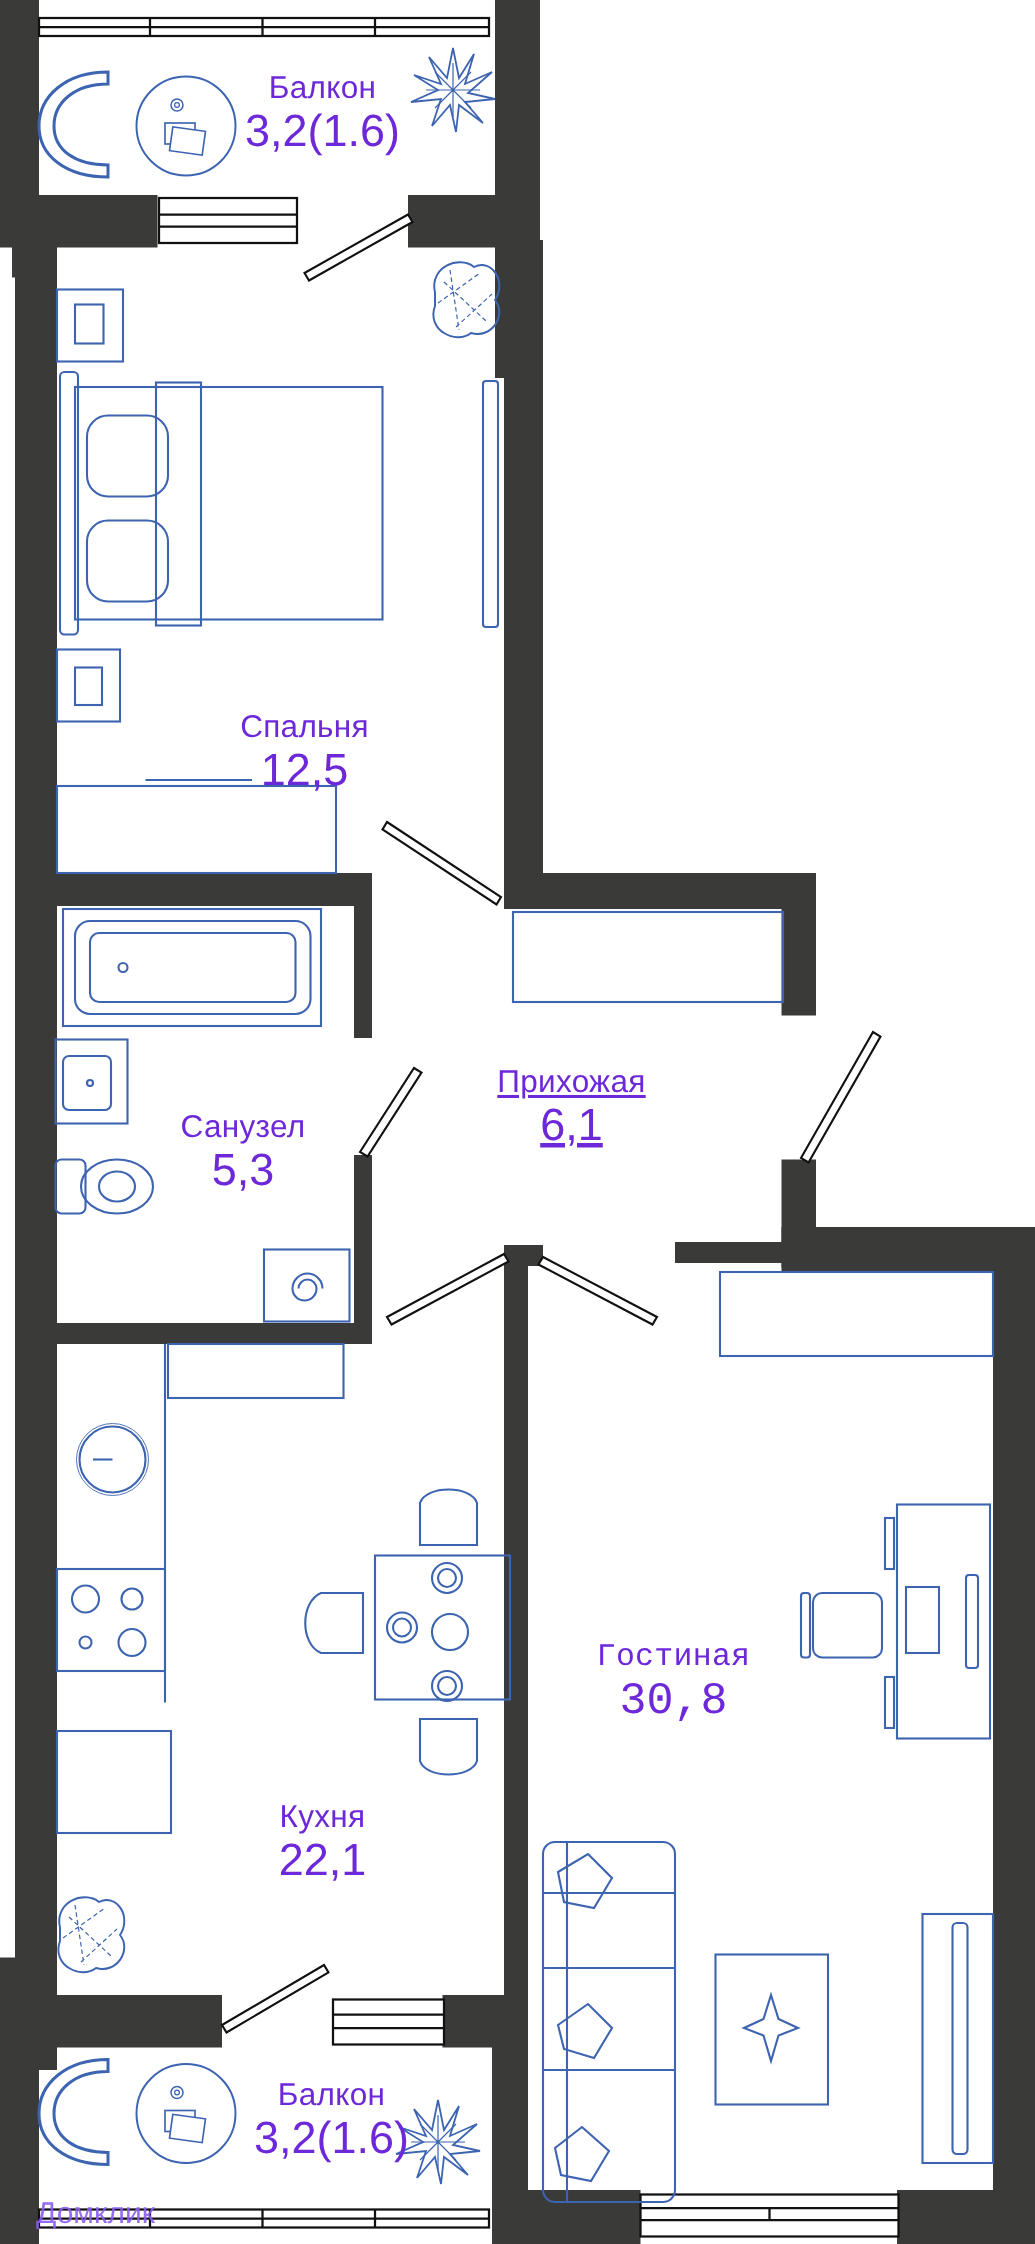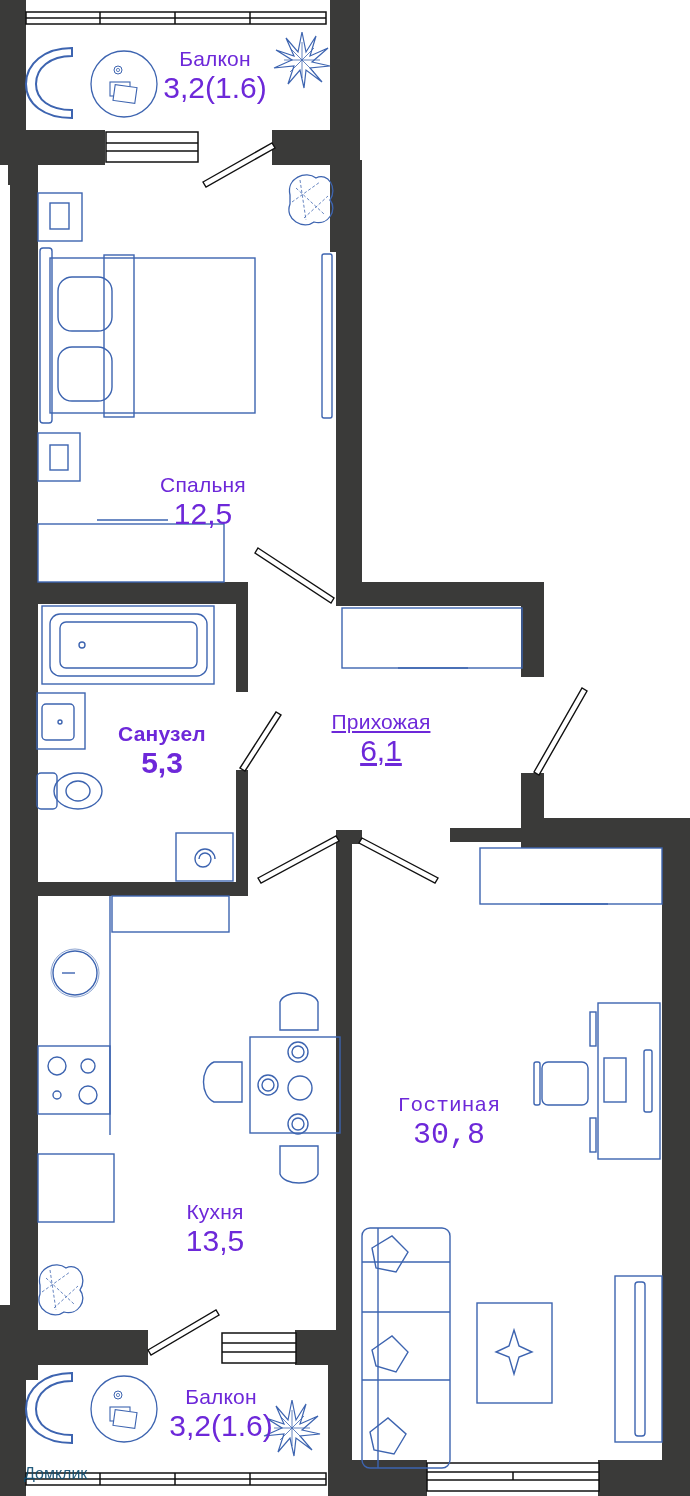--- a/index.html
+++ b/index.html
@@ -1,21 +1,21 @@
 <!DOCTYPE html>
 <html><head>
 <meta charset="utf-8">
 <style>
   html, body { margin: 0; padding: 0; background: #ffffff; }
   body { width: 690px; height: 1496px; position: relative; overflow: hidden; font-family: "Liberation Sans", "DejaVu Sans", sans-serif; }
   #plan { position: absolute; left: 0; top: 0; width: 690px; height: 1496px; }
   .label { position: absolute; text-align: center; color: #6d28d9; transform: translateX(-50%); white-space: nowrap; }
   .label .name { font-size: 21px; line-height: 26px; display: block; letter-spacing: 0.2px; }
   .label .area { font-size: 30px; line-height: 32px; display: block; }
-  .watermark { position: absolute; left: 24px; top: 1465px; font-size: 16px; color: #0c4a6e; opacity: 0.9; }
+  .watermark { position: absolute; left: 24px; top: 1465px; font-size: 20px; color: #8b5cf6; opacity: 0.9; }
 </style>
 </head>
 <body>
 
 <svg id="plan" viewBox="0 0 690 1496" xmlns="http://www.w3.org/2000/svg">
   <defs>
     <g id="plant">
       <path d="M0,-28 L4,-8 L14,-24 L8,-4 L26,-12 L10,2 L28,6 L8,8 L20,22 L4,10 L2,28 L-2,10 L-14,24 L-8,6 L-28,8 L-10,0 L-26,-10 L-8,-4 L-16,-22 L-4,-8 Z" fill="none" stroke="#3d64b0" stroke-width="1.2"></path>
       <path d="M0,-18 L0,18 M-18,0 L18,0 M-12,-12 L12,12 M12,-12 L-12,12" stroke="#3d64b0" stroke-width="0.8"></path>
     </g>
@@ -196,31 +196,31 @@
 </svg>
 
 <div class="label" style="left:215px; top:46px;">
   <span class="name">Балкон</span>
   <span class="area">3,2(1.6)</span>
 </div>
 <div class="label" style="left:203px; top:433px;margin-top:39px;">
   <span class="name">Спальня</span>
   <span class="area">12,5</span>
 </div>
-<div class="label" style="left:162px; top:721px;font-weight:bold;">
+<div class="label" style="left:162px; top:739px;">
   <span class="name">Санузел</span>
   <span class="area">5,3</span>
 </div>
 <div class="label" style="left:381px; top:709px;text-decoration:underline;">
   <span class="name">Прихожая</span>
   <span class="area">6,1</span>
 </div>
 <div class="label" style="left:215px; top:1199px;">
   <span class="name">Кухня</span>
-  <span class="area">13,5</span>
+  <span class="area">22,1</span>
 </div>
 <div class="label" style="left:449px; top:1093px;font-family:Liberation Mono, monospace;">
   <span class="name">Гостиная</span>
   <span class="area">30,8</span>
 </div>
 <div class="label" style="left:221px; top:1384px;">
   <span class="name">Балкон</span>
   <span class="area">3,2(1.6)</span>
 </div>
 

